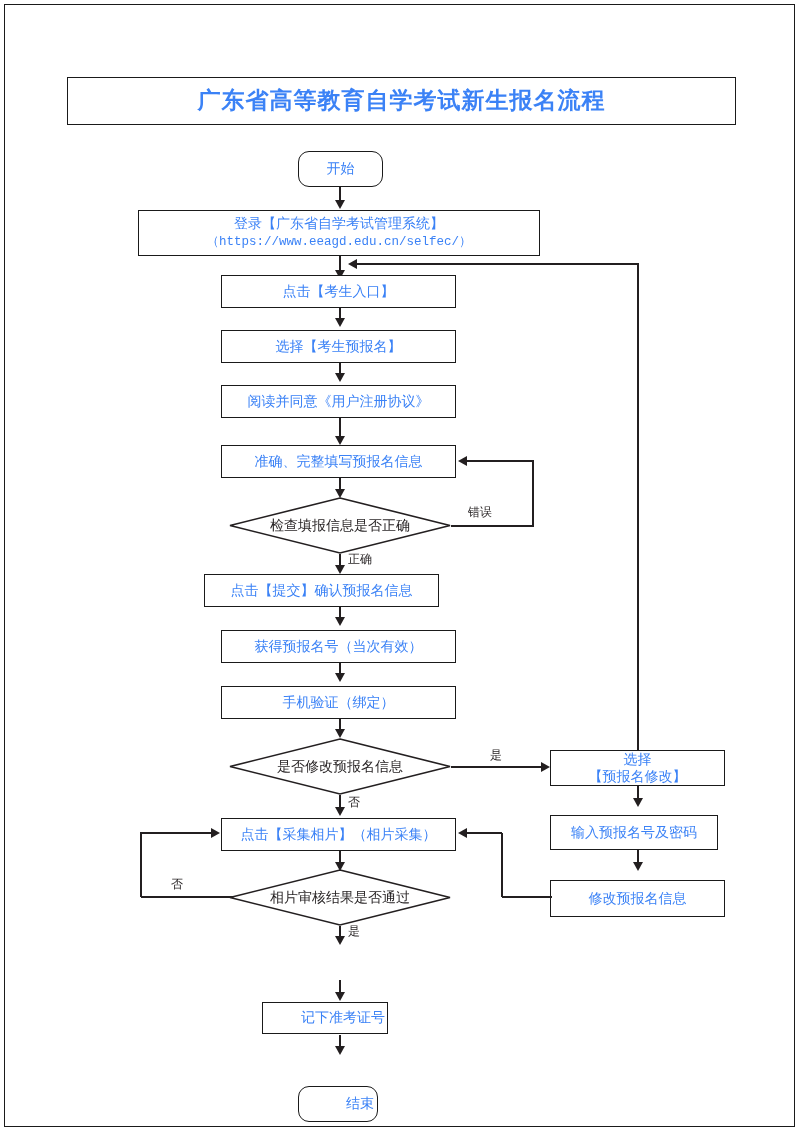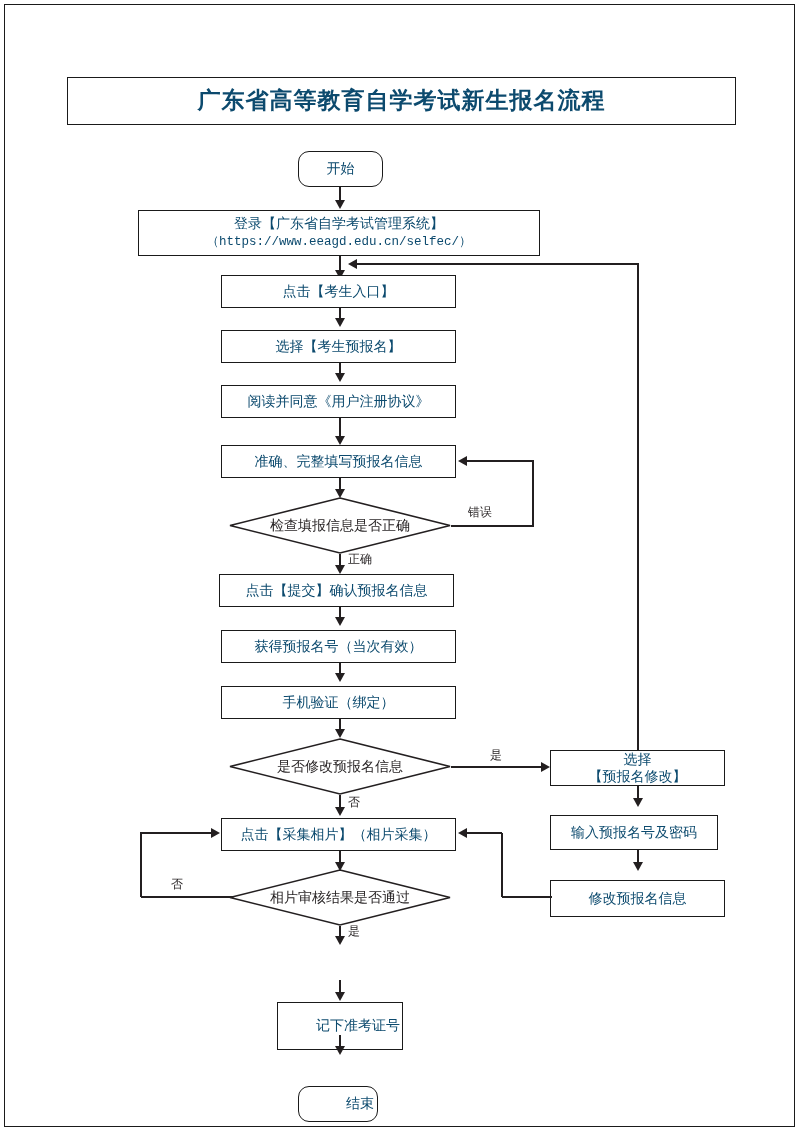--- a/index.html
+++ b/index.html
@@ -28,21 +28,21 @@
     box-sizing: border-box;
   }
   
   .node {
     position: absolute;
     box-sizing: border-box;
     display: flex;
     align-items: center;
     justify-content: center;
     text-align: center;
-    color: #0c4a6e;
+    color: #3b82f6;
     line-height: 1.25;
   }
   .title-box {
     border: 1.8px solid #1a1a1a;
     font-weight: bold;
     font-size: 23px;
     letter-spacing: 1px;
   }
   .proc {
     border: 1.4px solid #1a1a1a;
@@ -185,21 +185,21 @@
     <svg class="dshape" viewBox="0 0 222 57" preserveAspectRatio="none">
       <polygon points="111,1 221,28.5 111,56 1,28.5" fill="#ffffff" stroke="#231f20" stroke-width="1.6"></polygon>
     </svg>
     <span class="dlabel">检查填报信息是否正确</span>
   </div>
 
   <div class="ln vln" style="left:339px; top:554px; height:18px;"></div>
   <div class="arrow-d" style="left:335px; top:565px;"></div>
   <div class="edge-label" style="left:348px; top:551px;">正确</div>
 
-  <div class="node proc" style="left:219px; top:574px; width:235px; height:33px;justify-content:center;">
+  <div class="node proc" style="left:204px; top:574px; width:235px; height:33px;justify-content:center;">
     <span>点击【提交】确认预报名信息</span>
   </div>
 
   <div class="ln vln" style="left:339px; top:607px; height:13px;"></div>
   <div class="arrow-d" style="left:335px; top:617px;"></div>
 
   <div class="node proc" style="left:221px; top:630px; width:235px; height:33px;">
     <span>获得预报名号（当次有效）</span>
   </div>
 
@@ -273,21 +273,21 @@
   <div class="edge-label" style="left:171px; top:876px;">否</div>
 
   <div class="ln vln" style="left:339px; top:926px; height:14px;"></div>
   <div class="arrow-d" style="left:335px; top:936px;"></div>
   <div class="edge-label" style="left:348px; top:923px;">是</div>
 
 
   <div class="ln vln" style="left:339px; top:980px; height:16px;"></div>
   <div class="arrow-d" style="left:335px; top:992px;"></div>
 
-  <div class="node proc" style="left:277px; top:1002px; width:126px; height:48px;padding-left:36px;">
+  <div class="node proc" style="left:262px; top:1002px; width:126px; height:32px;padding-left:36px;">
     <span>记下准考证号</span>
   </div>
 
   <div class="ln vln" style="left:339px; top:1035px; height:15px;"></div>
   <div class="arrow-d" style="left:335px; top:1046px;"></div>
 
   <div class="node term" style="left:298px; top:1086px; width:80px; height:36px;padding-left:44px;">
     <span>结束</span>
   </div>
 

